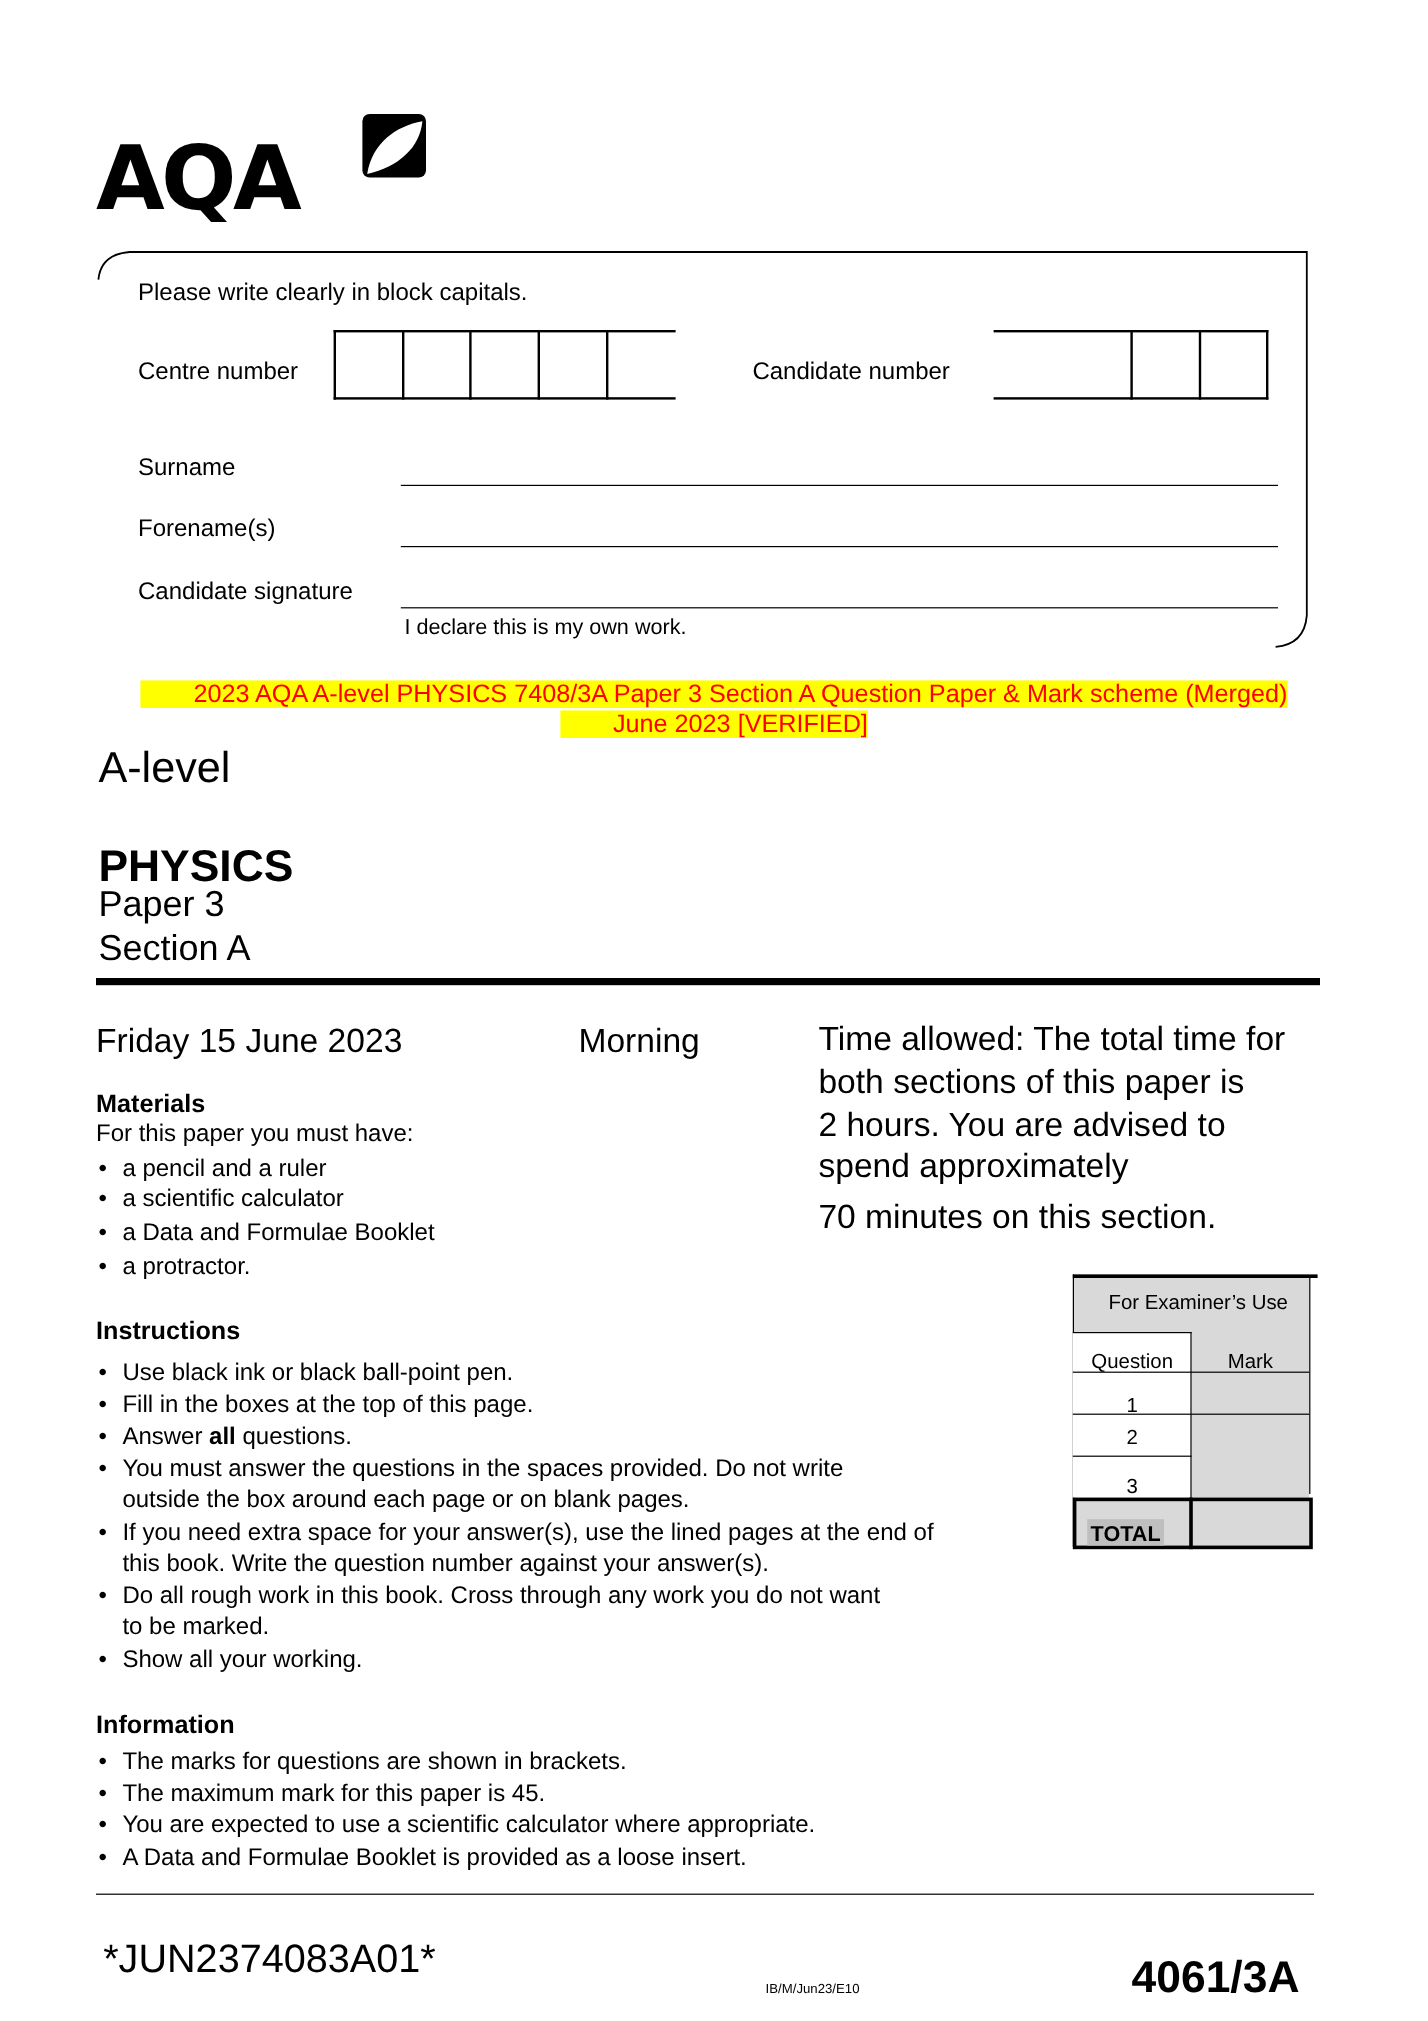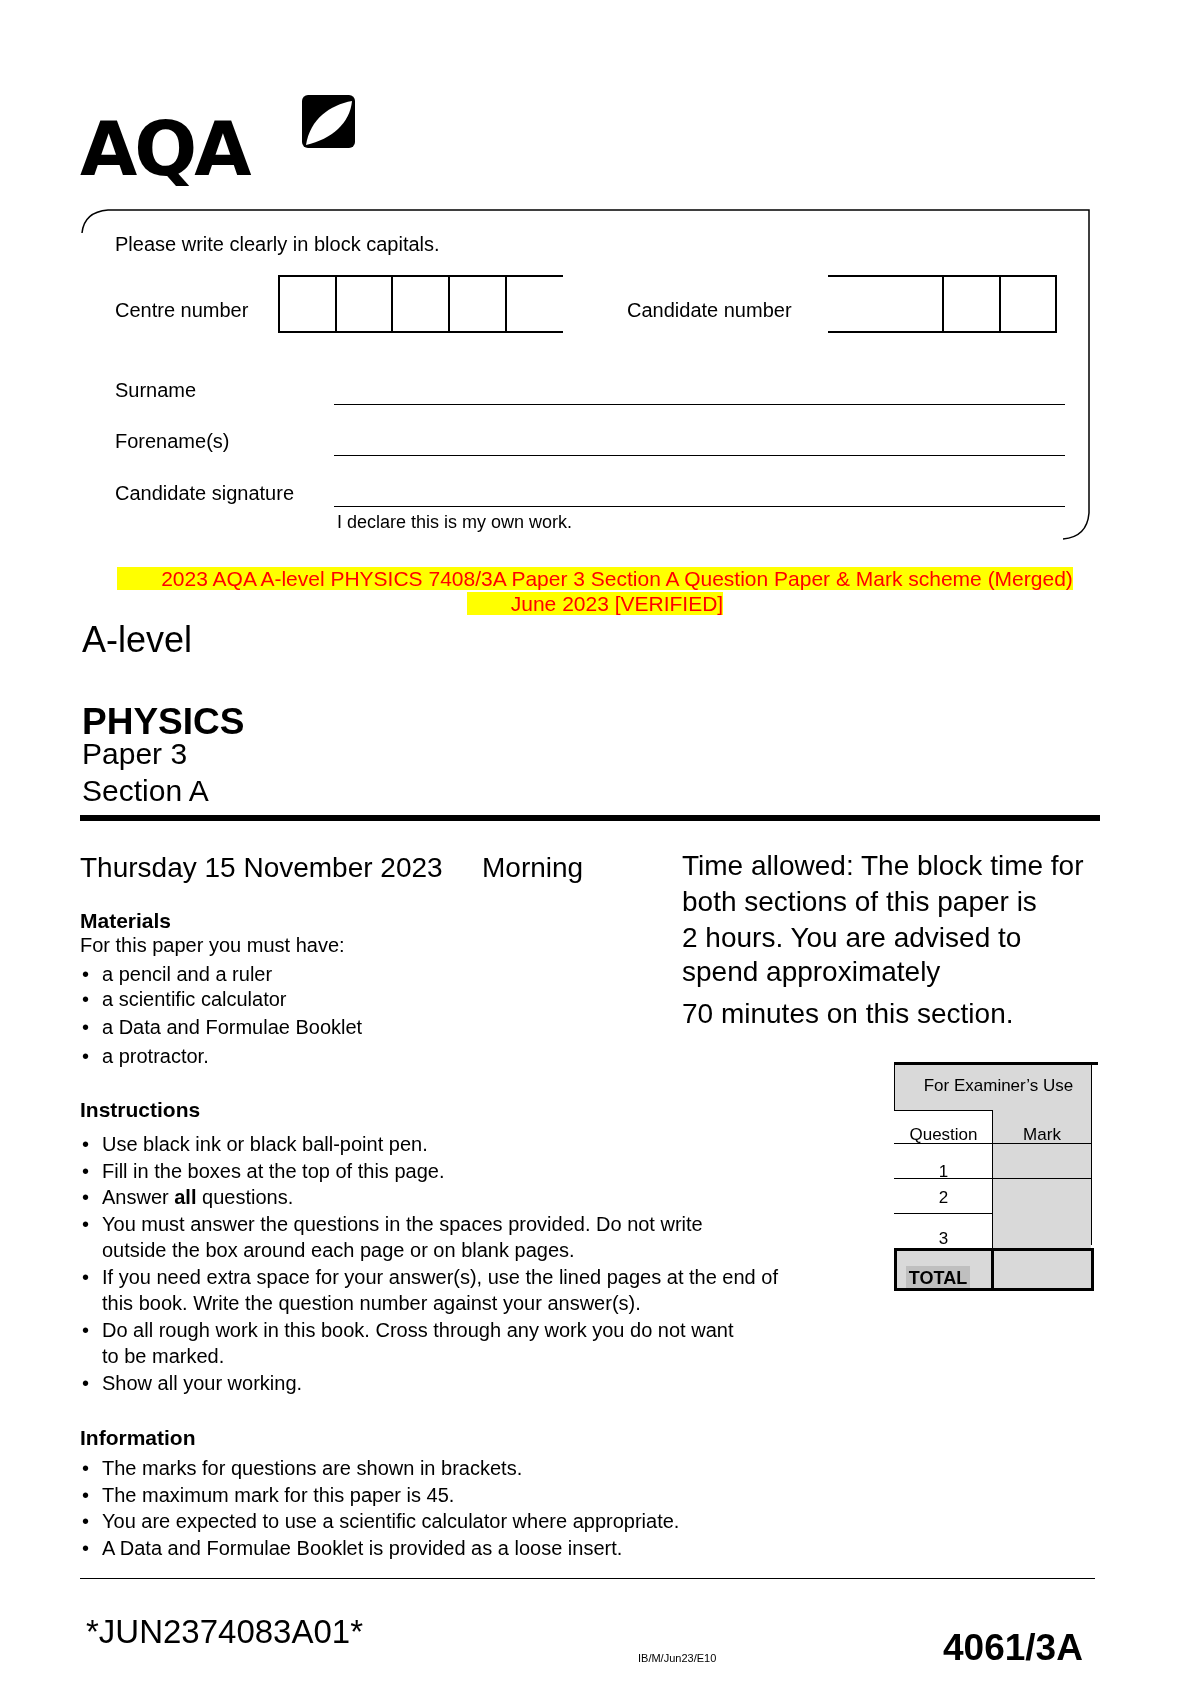--- a/index.html
+++ b/index.html
@@ -72,24 +72,24 @@
   <span>2023 AQA A-level PHYSICS 7408/3A Paper 3 Section A Question Paper &amp; Mark scheme (Merged)</span><br>
   <span>June 2023 [VERIFIED]</span>
 </div>
 
 <div class="abs big" style="left:82px; top:622px; font-size:36px;">A-level</div>
 <div class="abs big h-bold" style="left:82px; top:703px; font-size:37px;">PHYSICS</div>
 <div class="abs" style="left:82px; top:737px; font-size:30px;">Paper 3</div>
 <div class="abs" style="left:82px; top:774px; font-size:30px;">Section A</div>
 <div class="abs" style="left:80px; top:815px; width:1020px; height:6px; background:#000;"></div>
 
-<div class="abs" style="left:80px; top:852px; font-size:28px;">Thursday 15 November 2023</div>
+<div class="abs" style="left:80px; top:852px; font-size:28px;">Friday 15 June 2023</div>
 <div class="abs" style="left:482px; top:852px; font-size:28px;">Morning</div>
 <div class="abs time" style="left:682px; top:848px; width:420px;">
-  <div>Time allowed: The block time for</div>
+  <div>Time allowed: The total time for</div>
   <div>both sections of this paper is</div>
   <div>2 hours. You are advised to</div>
   <div style="line-height:32px;">spend approximately</div>
   <div style="margin-top:8px;">70 minutes on this section.</div>
 </div>
 
 <div class="abs sec-h" style="left:80px; top:910px;">Materials</div>
 <div class="abs" style="left:80px; top:934px; font-size:20px;">For this paper you must have:</div>
 <ul class="bl" style="left:80px; top:962px;">
   <li style="line-height:25px;">a pencil and a ruler</li>

